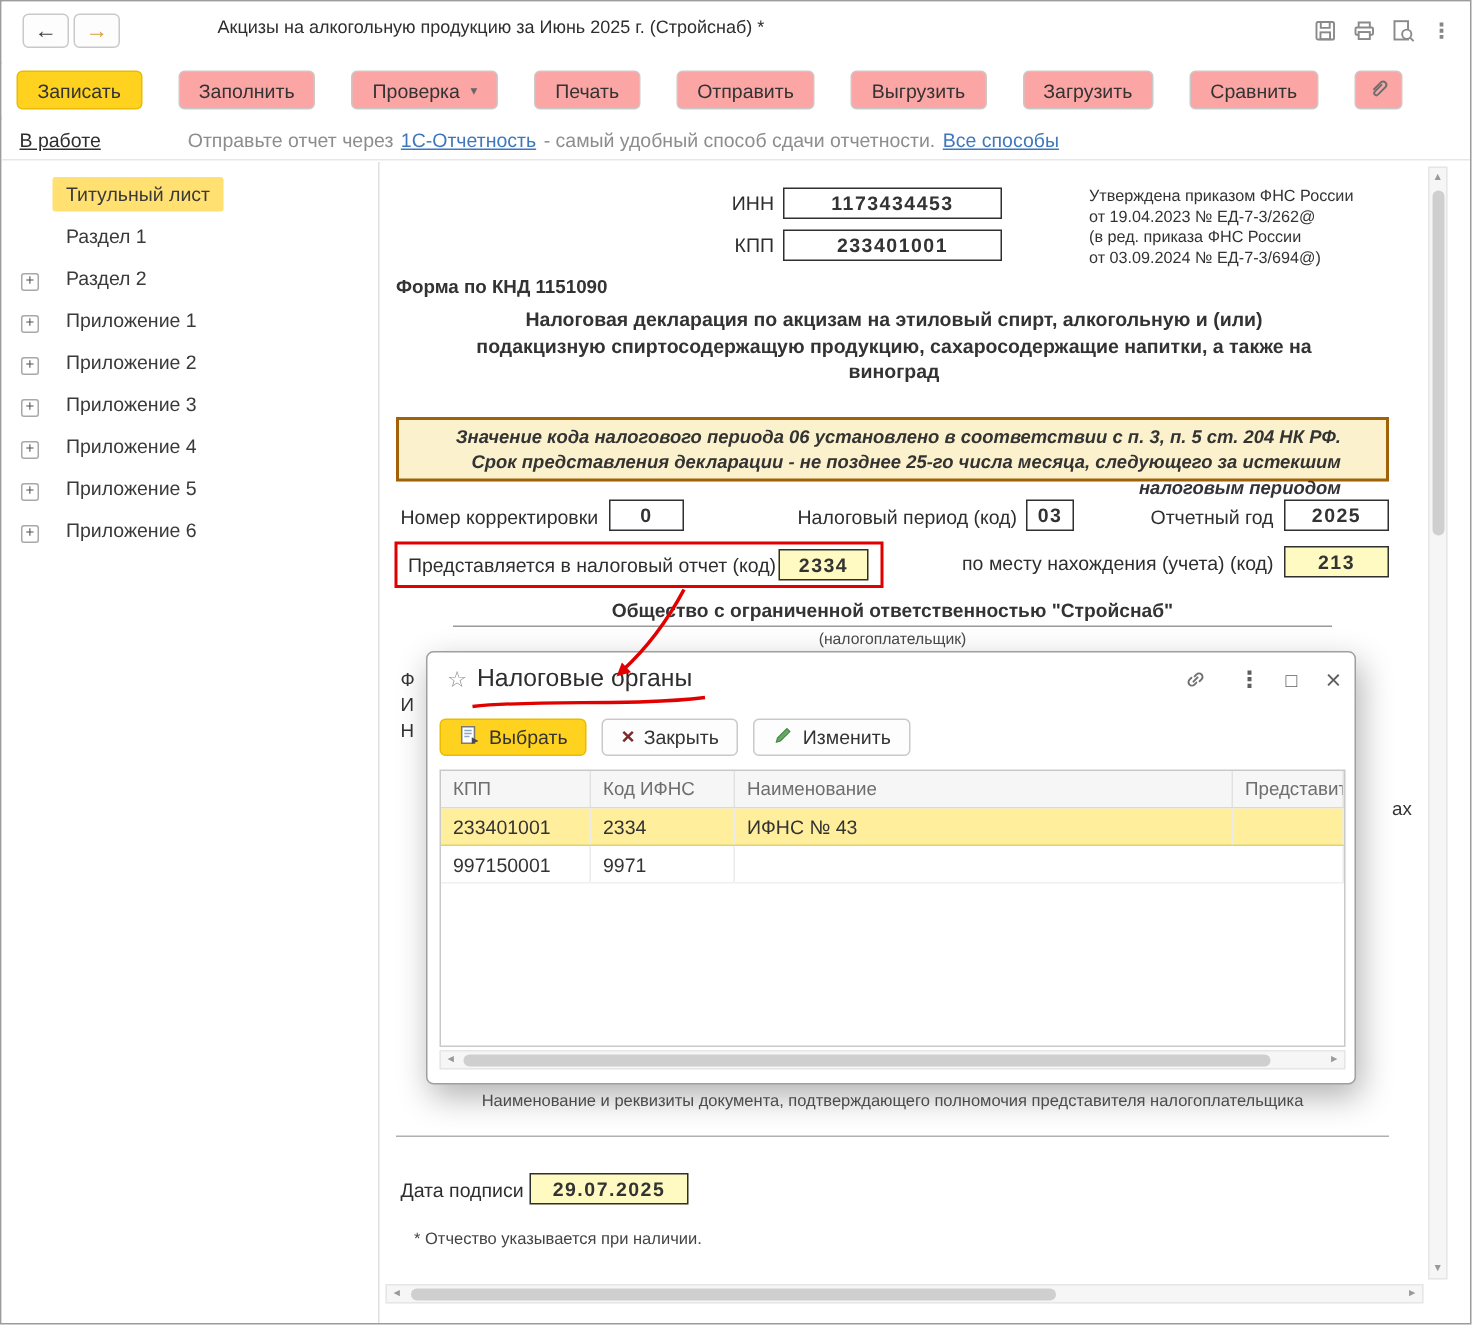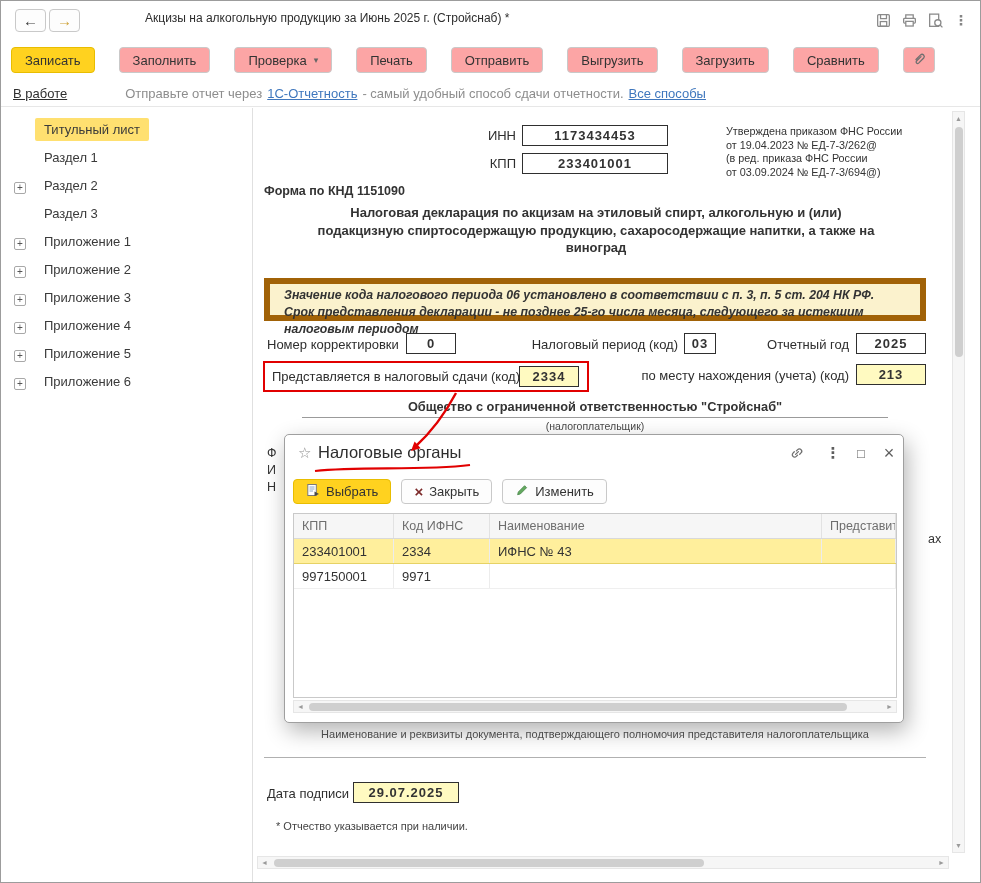--- a/index.html
+++ b/index.html
@@ -40,21 +40,21 @@
   
   .form-area { position:absolute; left:253px; top:107px; right:1px; bottom:1px; background:#fff; overflow:hidden; }
   .abs { position:absolute; }
   .lbl { font-size:13px; color:#2e2e2e; white-space:nowrap; }
   .lbl-r { text-align:right; }
   .field { position:absolute; height:21px; border:1px solid #2f2f2f; background:#fff; font-size:13px; font-weight:bold; letter-spacing:1px; display:flex; align-items:center; justify-content:center; cursor:text; }
   .field-yellow { background:#fffac1; }
   .approval { font-size:10.8px; line-height:13.5px; color:#333; }
   .knd { font-size:12.5px; font-weight:bold; }
   .decl-title { font-size:13px; font-weight:bold; text-align:center; line-height:17.5px; }
-  .notice { background:#fbf2cd; border:6px solid #a16207; font-size:12.3px; font-style:italic; font-weight:bold; text-align:left; line-height:17px; padding:3px 14px; }
+  .notice { background:#fbf2cd; border:2px solid #a16207; font-size:12.3px; font-style:italic; font-weight:bold; text-align:right; line-height:17px; padding:3px 30px; }
   .red-group { border:2px solid #e10000; }
   .taxpayer { font-size:12.8px; font-weight:bold; text-align:center; }
   .caption { font-size:10.5px; color:#4a4a4a; text-align:center; }
   .hline { border-top:1px solid #9a9a9a; }
   .small-note { font-size:11px; color:#555; }
   .fragment { font-size:12.5px; color:#333; }
 
   
   .sb-h { position:absolute; height:13px; background:#f6f6f6; border:1px solid #e6e6e6; }
   .sb-v { position:absolute; width:13px; background:#f6f6f6; border:1px solid #e6e6e6; }
@@ -171,23 +171,20 @@
         <span class="side-label">Титульный лист</span>
       </div>
     <div class="side-item">
         <span class="side-label">Раздел 1</span>
       </div>
     <div class="side-item">
         <span class="expander">+</span>
         <span class="side-label">Раздел 2</span>
       </div>
     <div class="side-item">
-        <span class="side-label">Раздел 3</span>
-      </div>
-    <div class="side-item">
         <span class="expander">+</span>
         <span class="side-label">Приложение 1</span>
       </div>
     <div class="side-item">
         <span class="expander">+</span>
         <span class="side-label">Приложение 2</span>
       </div>
     <div class="side-item">
         <span class="expander">+</span>
         <span class="side-label">Приложение 3</span>
@@ -230,21 +227,21 @@
     <div class="abs lbl" style="left:13px; top:229px;">Номер корректировки</div>
     <div class="field" style="left:152px; top:225px; width:50px;">0</div>
 
     <div class="abs lbl lbl-r" style="left:265px; top:229px; width:159px;">Налоговый период (код)</div>
     <div class="field" style="left:430px; top:225px; width:32px;">03</div>
 
     <div class="abs lbl lbl-r" style="left:500px; top:229px; width:95px;">Отчетный год</div>
     <div class="field" style="left:602px; top:225px; width:70px;">2025</div>
 
     <div class="abs red-group" style="left:9px; top:253px; width:326px; height:31px;">
-      <div class="abs lbl" style="left:7px; top:6px;">Представляется в налоговый сдачи (код)</div>
+      <div class="abs lbl" style="left:7px; top:6px;">Представляется в налоговый отчет (код)</div>
       <div class="field field-yellow" style="left:254px; top:3px; width:60px;">2334</div>
     </div>
 
     <div class="abs lbl lbl-r" style="left:370px; top:260px; width:225px;">по месту нахождения (учета) (код)</div>
     <div class="field field-yellow" style="left:602px; top:256px; width:70px;">213</div>
 
     <div class="abs taxpayer" style="left:10px; top:291px; width:662px;">Общество с ограниченной ответственностью "Стройснаб"</div>
     <div class="abs hline" style="left:48px; top:309px; width:586px;"></div>
     <div class="abs caption" style="left:10px; top:312px; width:662px;">(налогоплательщик)</div>
 

